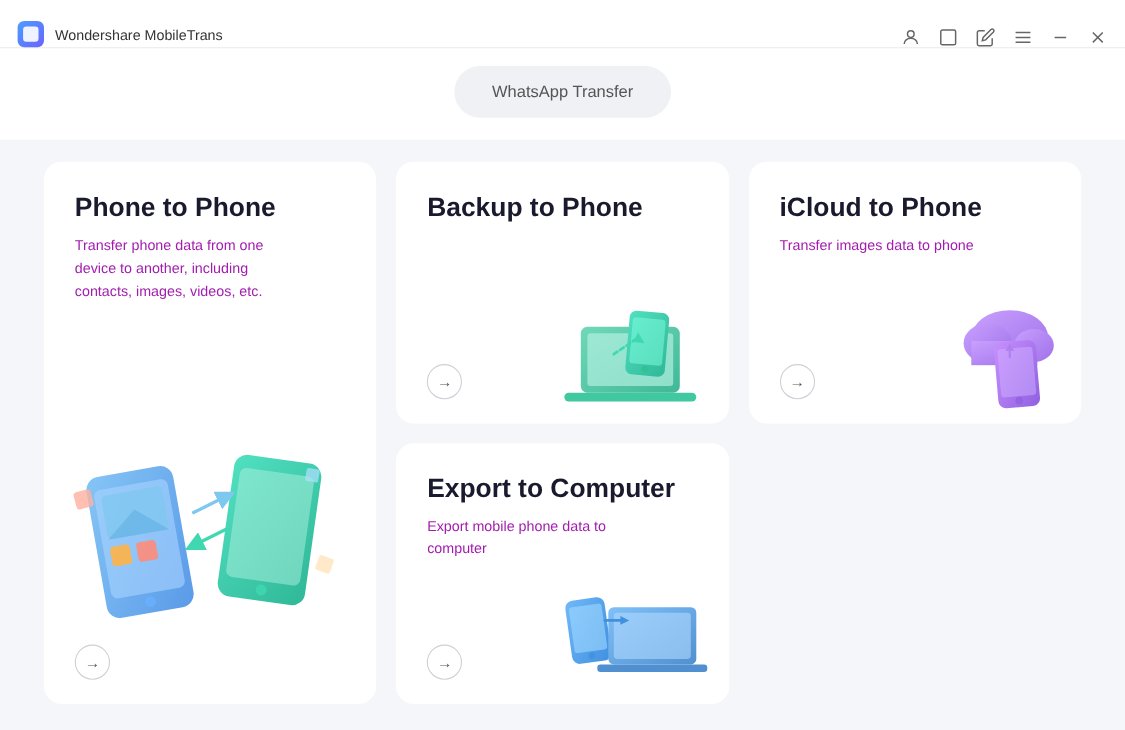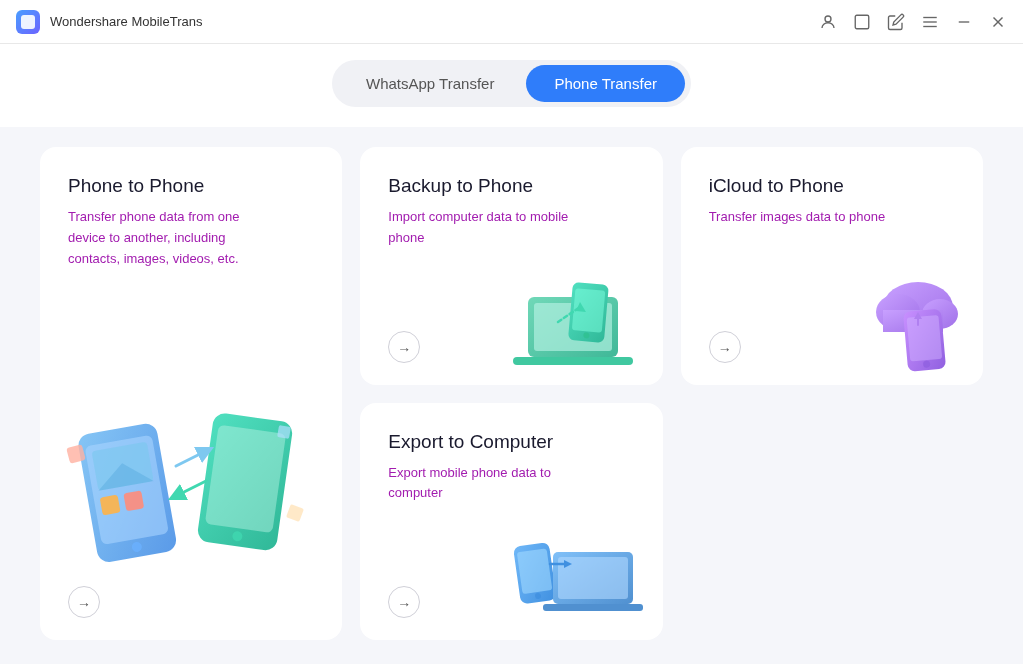--- a/index.html
+++ b/index.html
@@ -10,21 +10,21 @@
       height: 664px;
       overflow: hidden;
       display: flex;
       flex-direction: column;
     }
 
     
     .title-bar {
       background: #ffffff;
       display: flex;
-      align-items: center;
+      align-items: flex-end;
       justify-content: space-between;
       padding: 0 16px;
       height: 44px;
       border-bottom: 1px solid #e8e8e8;
       flex-shrink: 0;
     }
     .title-bar-left {
       display: flex;
       align-items: center;
       gap: 10px;
@@ -118,22 +118,22 @@
       flex-direction: column;
       position: relative;
       overflow: hidden;
       cursor: pointer;
       transition: box-shadow 0.2s;
     }
     .card-large {
       grid-row: span 2;
     }
     .card-title {
-      font-size: 19px;
-      font-weight: 400;
+      font-size: 24px;
+      font-weight: 700;
       color: #1a1a2e;
       margin-bottom: 10px;
     }
     .card-desc {
       font-size: 13px;
       color: #a21caf;
       line-height: 1.6;
       max-width: 200px;
     }
     .card-arrow {
@@ -196,23 +196,20 @@
           <line x1="6" y1="6" x2="18" y2="18"></line>
       </svg>
     </span>
   </div>
 </div>
 
 <div class="nav-area">
   <div class="nav-tabs">
     <div class="nav-tab">
       <span>WhatsApp Transfer</span>
-    </div>
-    <div class="nav-tab active">
-      <span>Phone Transfer</span>
     </div>
   </div>
 </div>
 
 <div class="main-content">
   <div class="cards-grid">
 
     <div class="card card-large">
       <div class="card-title">Phone to Phone</div>
       <div class="card-desc">Transfer phone data from one device to another, including contacts, images, videos, etc.</div>
@@ -264,21 +261,20 @@
           </defs>
         </svg>
       </div>
       <div class="card-arrow">
         <span>→</span>
       </div>
     </div>
 
     <div class="card">
       <div class="card-title">Backup to Phone</div>
-      <div class="card-desc">Import computer data to mobile phone</div>
 
       <svg width="160" height="110" viewBox="0 0 160 110" style="position:absolute;right:5px;bottom:8px;">
 
         <rect x="30" y="30" width="90" height="60" rx="6" fill="url(#laptopGrad)"></rect>
         <rect x="36" y="36" width="78" height="48" rx="3" fill="#b0f0e0" opacity="0.7"></rect>
         <rect x="15" y="90" width="120" height="8" rx="4" fill="#40c8a0"></rect>
 
         <g transform="translate(75, 15) rotate(5)">
           <rect x="0" y="0" width="36" height="58" rx="6" fill="url(#tealPhoneGrad2)"></rect>
           <rect x="3" y="6" width="30" height="42" rx="3" fill="#80ffe0" opacity="0.5"></rect>

